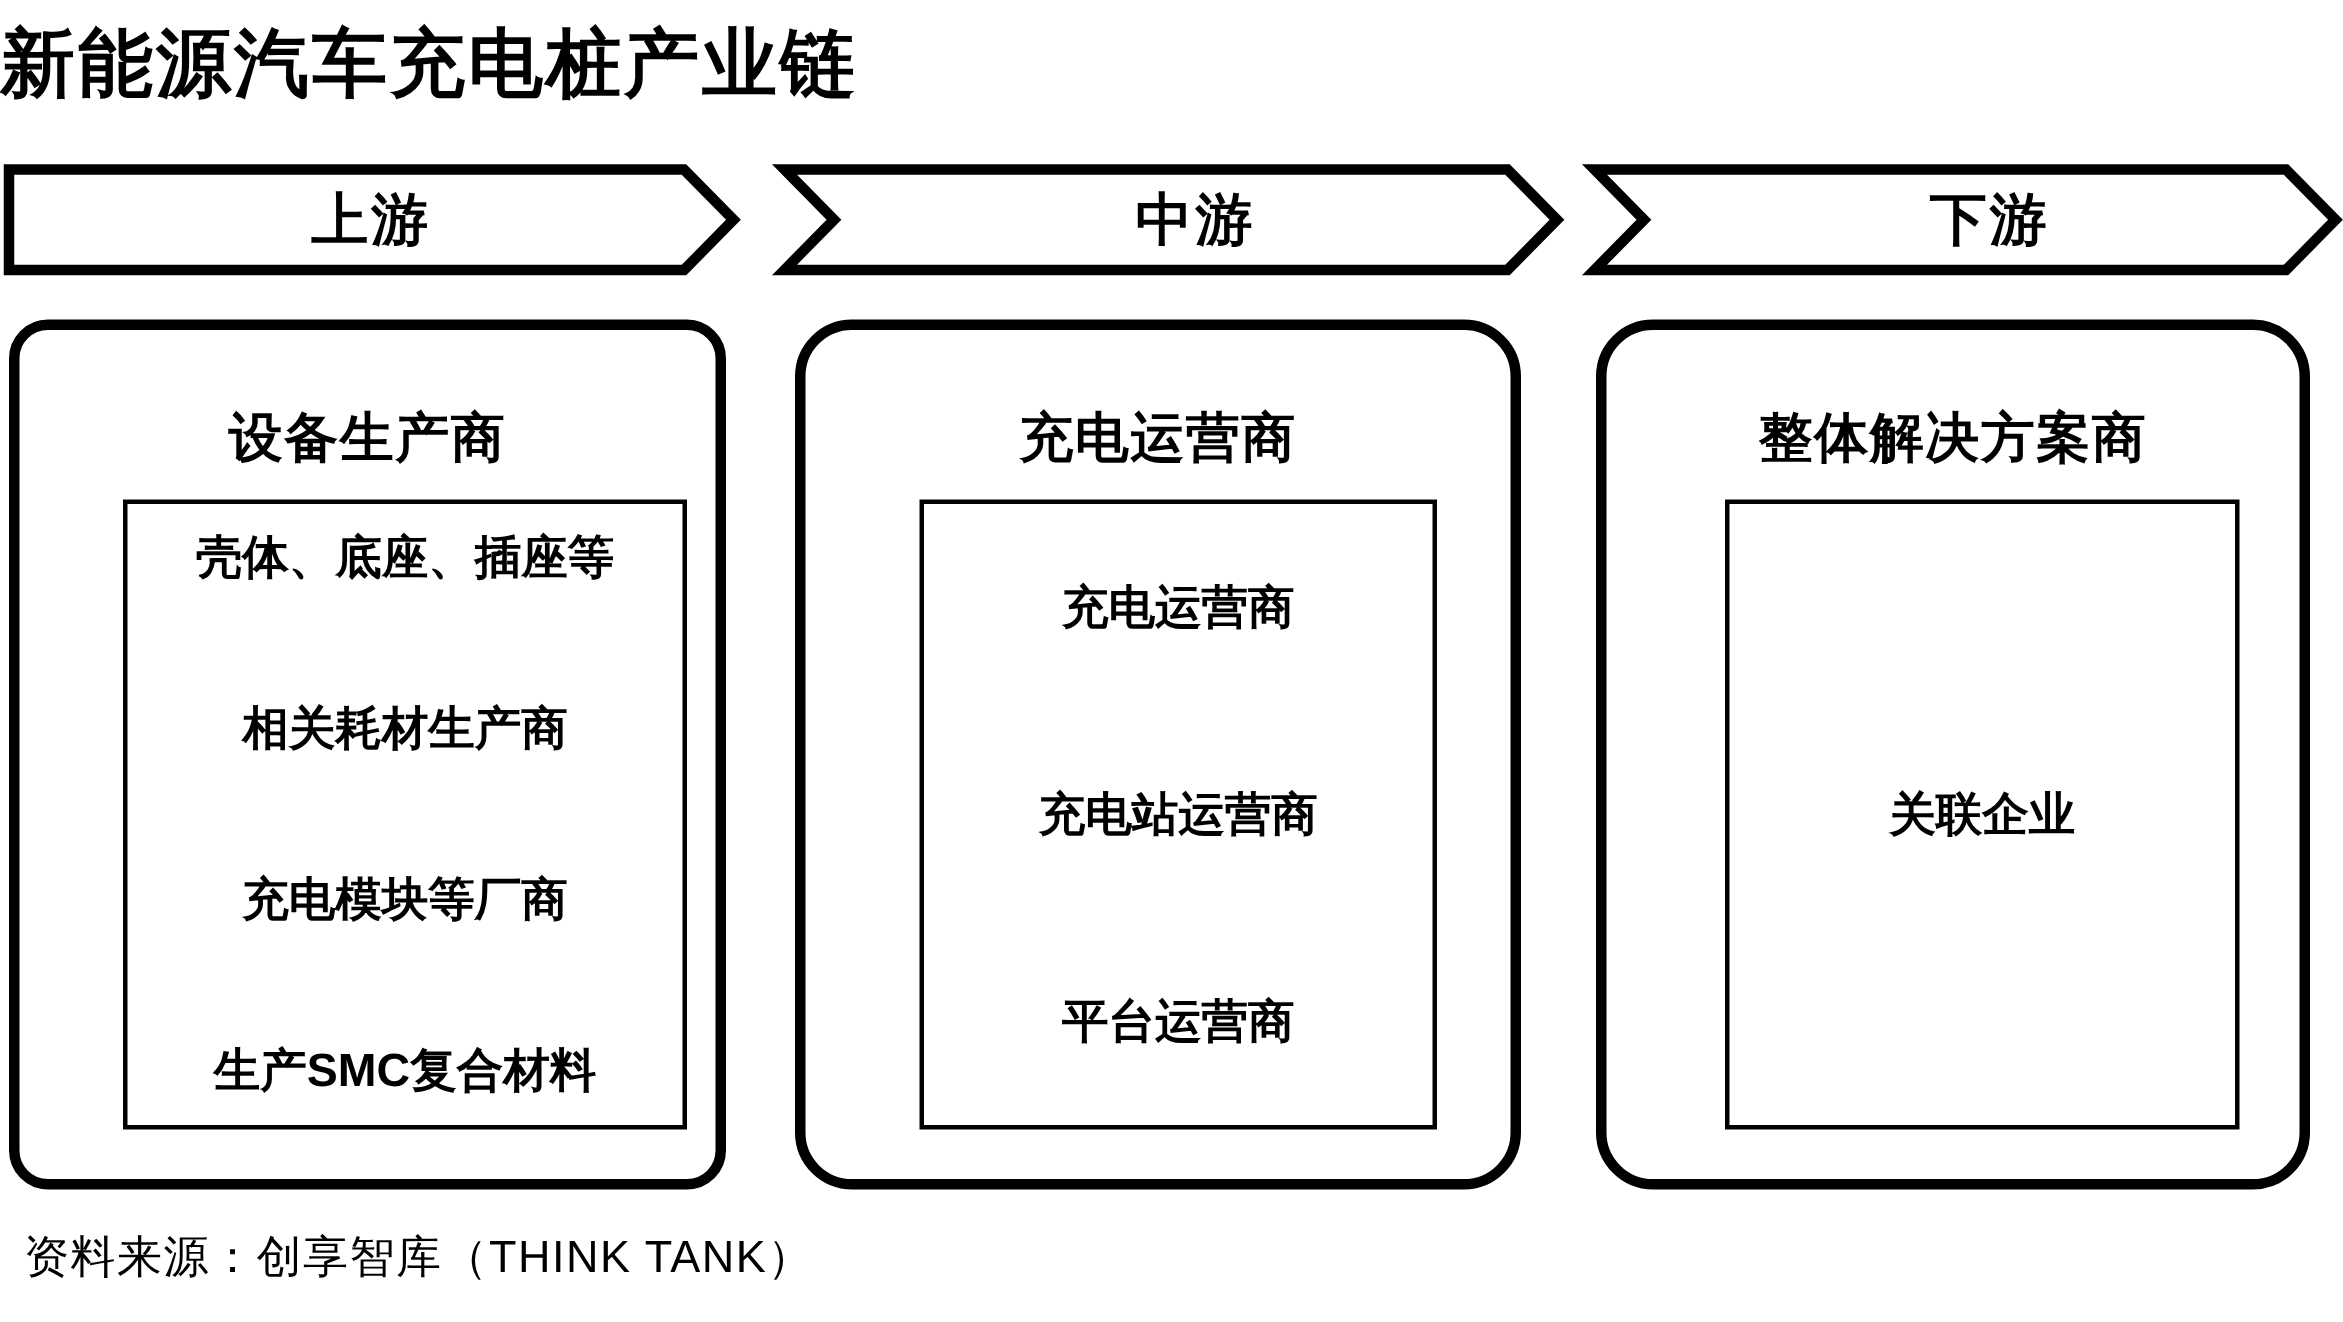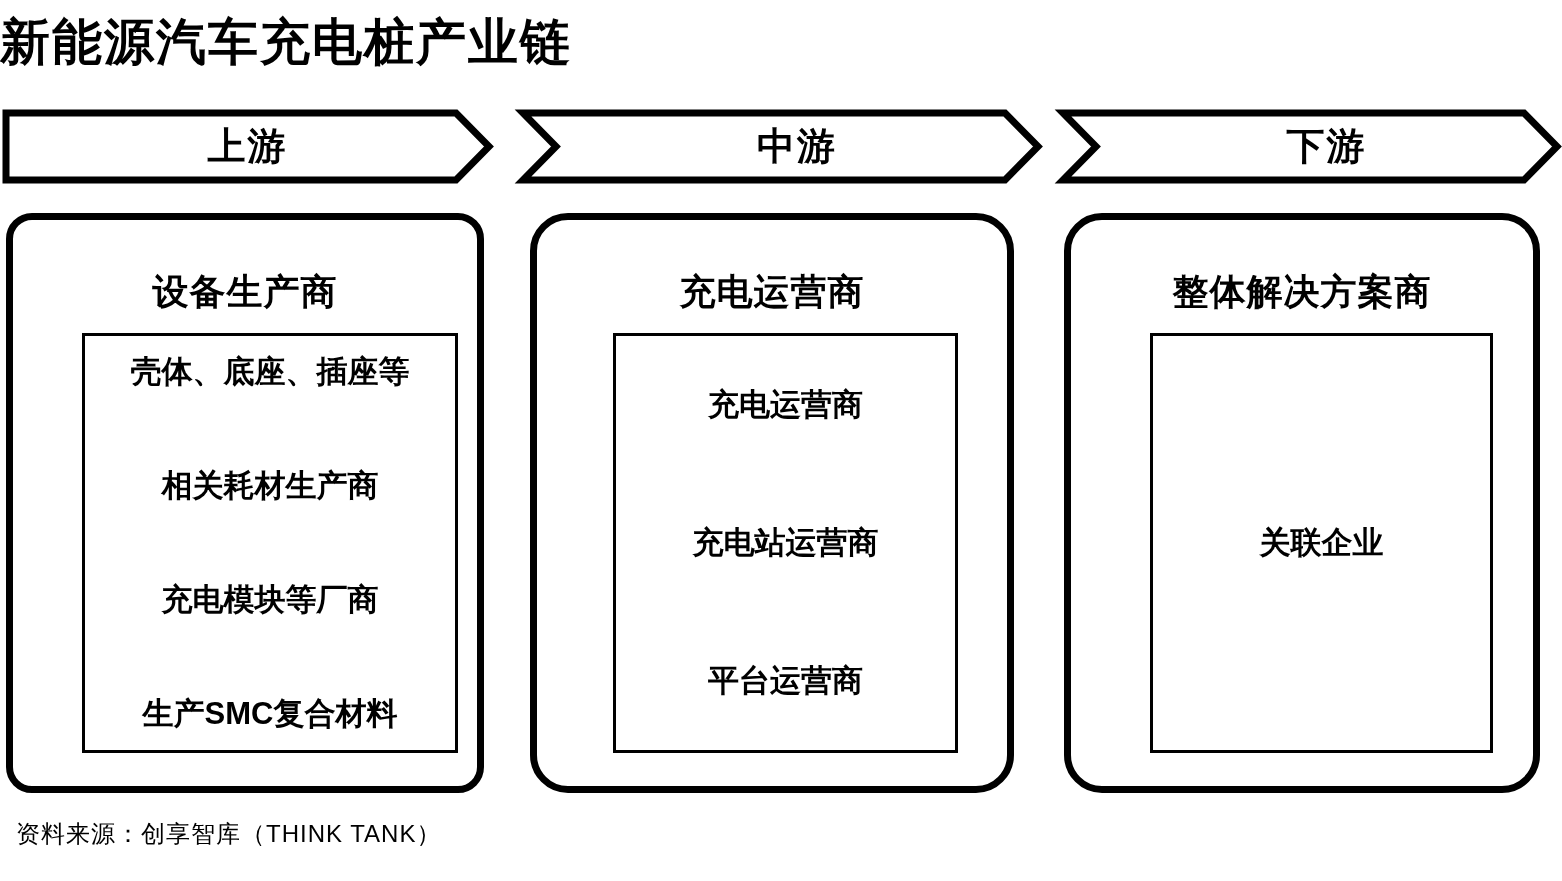--- a/index.html
+++ b/index.html
@@ -109,21 +109,21 @@
     font-size: 31px;
     font-weight: 700;
     line-height: 1.2;
     text-align: center;
     white-space: nowrap;
   }
   .source-note {
     position: absolute;
     left: 16px;
     top: 818px;
-    font-size: 24px;
+    font-size: 30px;
     font-weight: 400;
     letter-spacing: 1px;
     white-space: nowrap;
   }
 </style>
 </head>
 <body>
 
 <div class="canvas">
 

